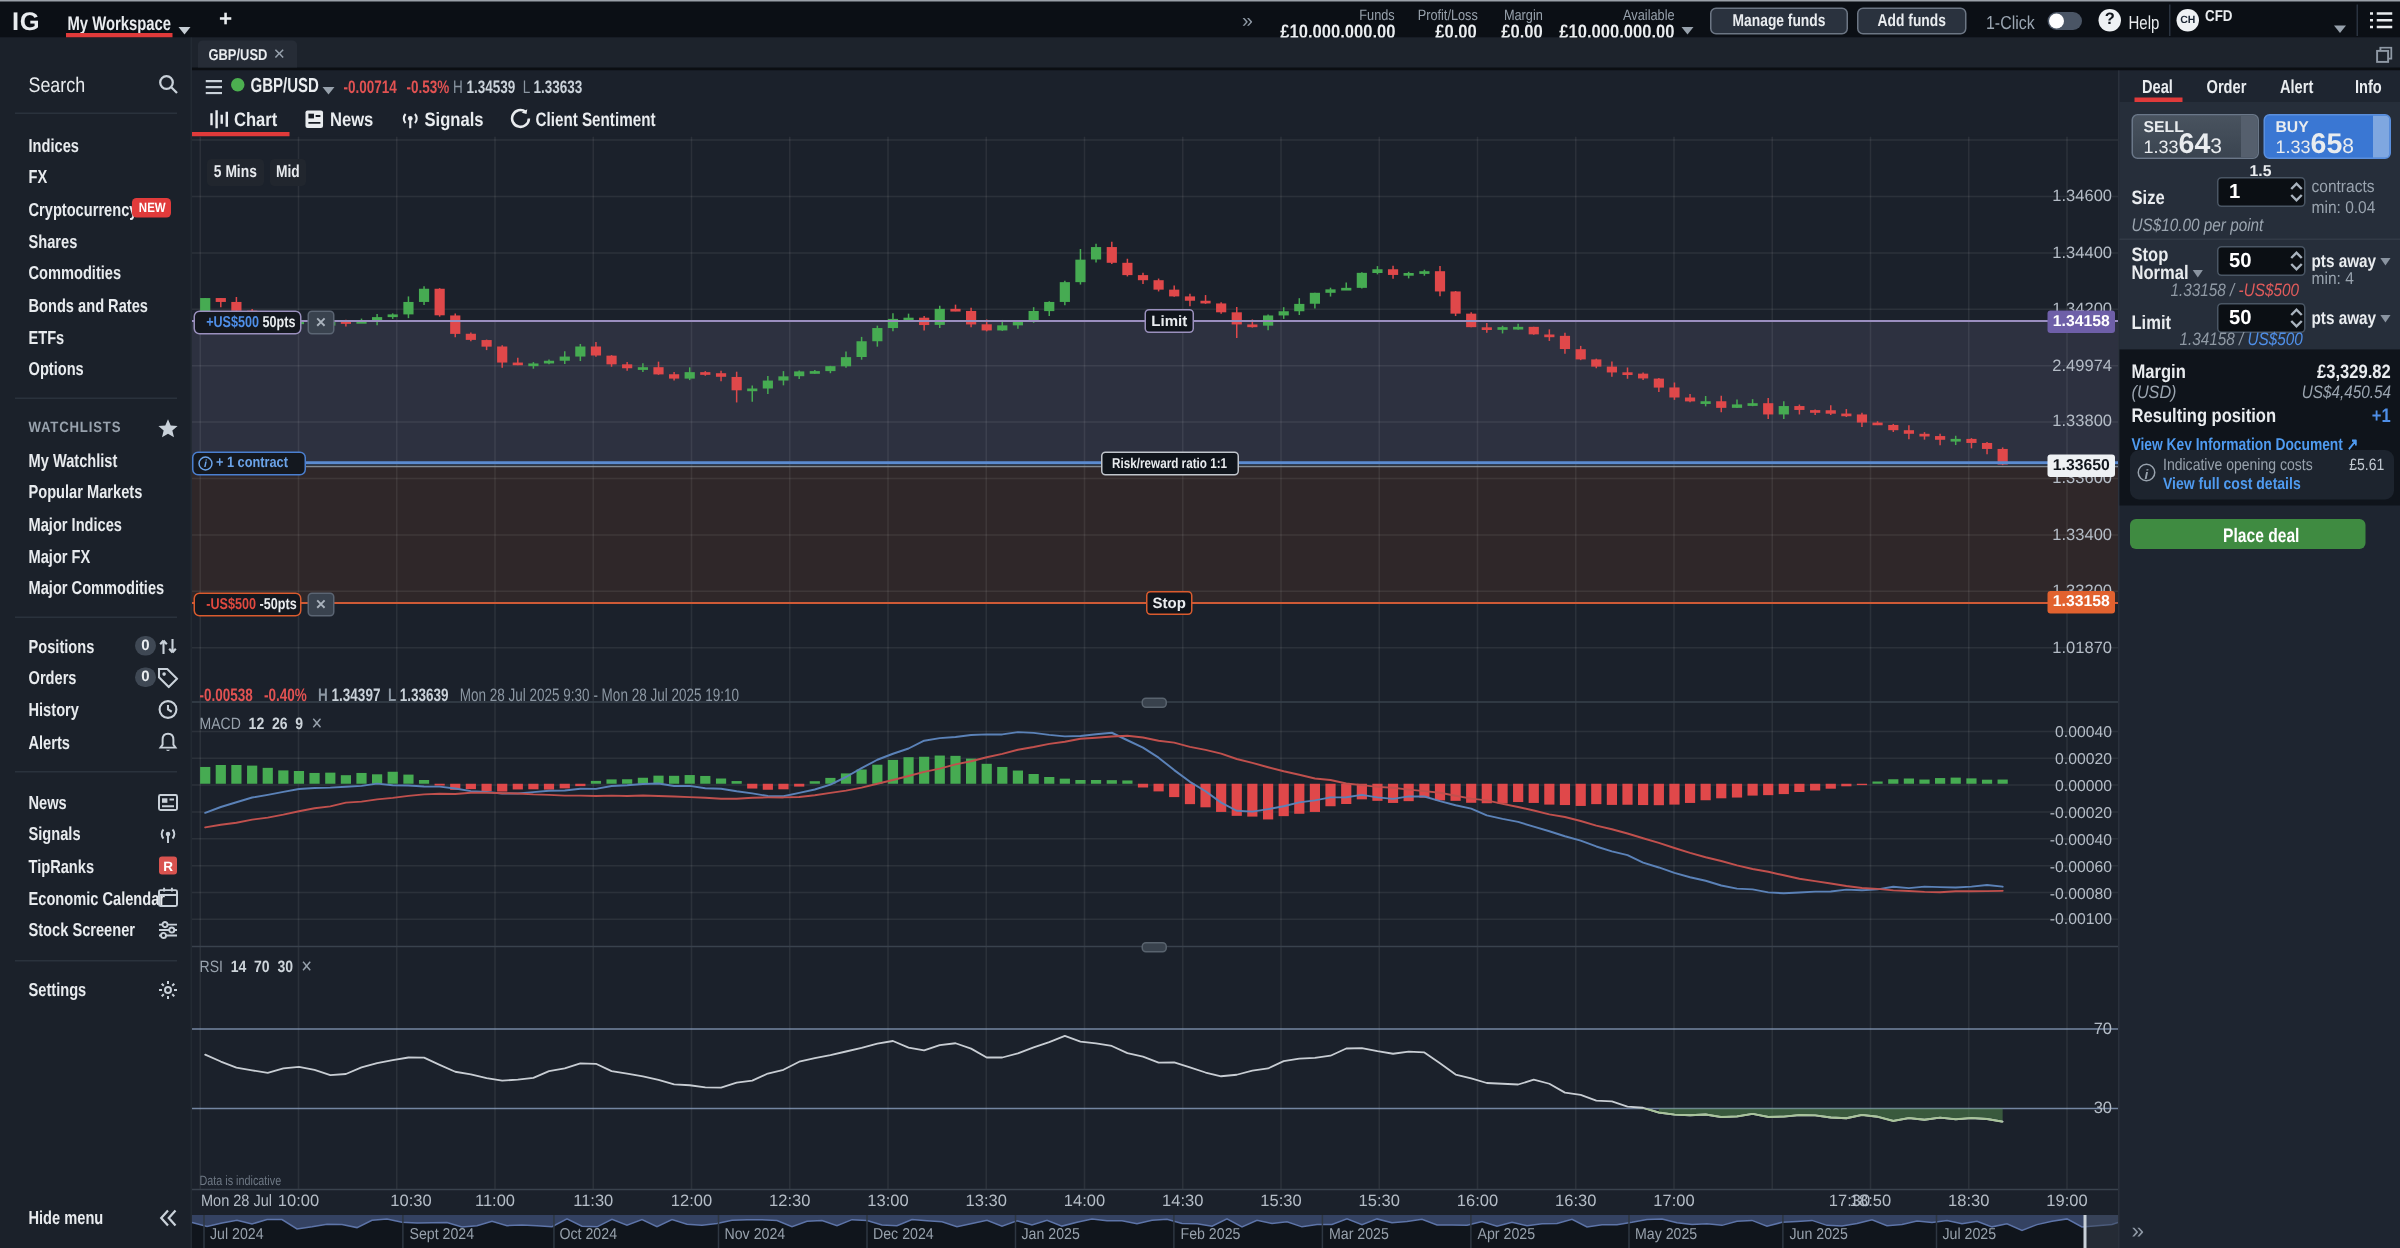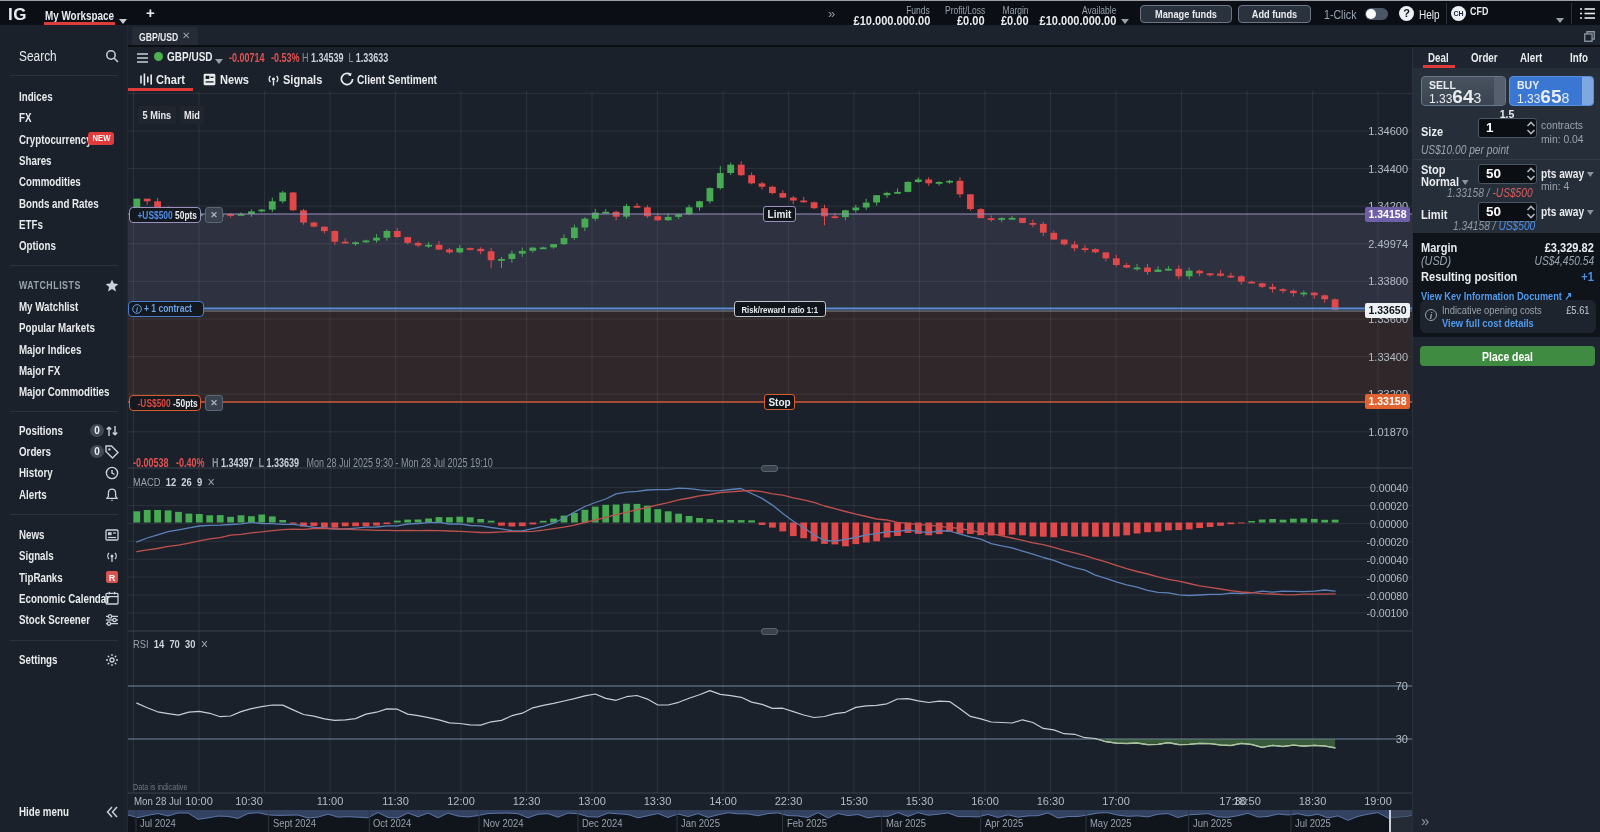--- a/index.html
+++ b/index.html
@@ -732,29 +732,29 @@
 <div class="pxlabel" style="left:1232px;top:589px">70</div>
 <div class="pxlabel" style="left:1232px;top:642px">30</div>
 <div class="abs nw" style="left:5px;top:365px;font-size:12px;color:#e25252;font-weight:bold;transform:scaleX(0.75);transform-origin:0 0">-0.00538&nbsp;&nbsp;&nbsp;-0.40%&nbsp;&nbsp;&nbsp;<span style="color:#8b96a2;">H</span> <span style="color:#c9d1d9">1.34397</span>&nbsp;&nbsp;<span style="color:#8b96a2;">L</span> <span style="color:#c9d1d9">1.33639</span>&nbsp;&nbsp;&nbsp;<span style="color:#8b96a2;font-weight:normal">Mon 28 Jul 2025 9:30 - Mon 28 Jul 2025 19:10</span></div>
 <div class="abs nw" style="left:5px;top:385px;font-size:11px;color:#98a2ad;transform:scaleX(0.85);transform-origin:0 0">MACD&nbsp; <span style="color:#cdd4da;font-weight:bold">12&nbsp; 26&nbsp; 9</span>&nbsp; ✕</div>
 <div class="abs nw" style="left:5px;top:547px;font-size:11px;color:#98a2ad;transform:scaleX(0.85);transform-origin:0 0">RSI&nbsp; <span style="color:#cdd4da;font-weight:bold">14&nbsp; 70&nbsp; 30</span>&nbsp; ✕</div>
 <div class="handle" style="left:633px;top:373.5px"></div>
 <div class="handle" style="left:633px;top:536.5px"></div>
 <div class="abs nw" style="left:5px;top:691px;font-size:9px;color:#6e7884;transform:scaleX(0.8);transform-origin:0 0">Data is indicative</div>
 <div class="tlabel nw" style="left:5.5px;transform:scaleX(0.88);transform-origin:0 0">Mon 28 Jul</div>
 <div class="tlabel" style="left:71.0px">10:00</div>
-<div class="tlabel" style="left:121px">10:30</div>
+<div class="tlabel" style="left:146px">10:30</div>
 <div class="tlabel" style="left:202.0px">11:00</div>
 <div class="tlabel" style="left:267.5px">11:30</div>
 <div class="tlabel" style="left:333.0px">12:00</div>
 <div class="tlabel" style="left:398.5px">12:30</div>
 <div class="tlabel" style="left:464.0px">13:00</div>
 <div class="tlabel" style="left:529.5px">13:30</div>
 <div class="tlabel" style="left:595.0px">14:00</div>
-<div class="tlabel" style="left:660.5px">22:30</div>
+<div class="tlabel" style="left:660.5px">14:30</div>
 <div class="tlabel" style="left:726.0px">15:30</div>
 <div class="tlabel" style="left:791.5px">15:30</div>
 <div class="tlabel" style="left:857.0px">16:00</div>
 <div class="tlabel" style="left:922.5px">16:30</div>
 <div class="tlabel" style="left:988.0px">17:00</div>
 <div class="tlabel" style="left:1105px">17:30</div>
 <div class="tlabel" style="left:1119.0px">18:50</div>
 <div class="tlabel" style="left:1184.5px">18:30</div>
 <div class="tlabel" style="left:1250.0px">19:00</div>
 <div class="mlabel" style="left:12px;top:726px">Jul 2024</div>
@@ -830,18 +830,18 @@
       </div>
 <div class="abs nw" style="left:8px;top:242px;font-size:11.5px;color:#4f9bf0;font-weight:bold;transform:scaleX(0.8);transform-origin:0 0">View Key Information Document ↗</div>
 <div class="abs" style="left:7px;top:253px;width:176px;height:33px;background:#1d242e;border-radius:6px">
  <div class="abs" style="left:5px;top:9px;width:12px;height:12px;border:1px solid #98a2ad;border-radius:50%;color:#98a2ad;font-size:9px;text-align:center;line-height:12px;font-style:italic;font-weight:bold">i</div>
  <div class="abs nw" style="left:22px;top:4px;font-size:11px;color:#98a2ad;transform:scaleX(0.85);transform-origin:0 0">Indicative opening costs</div>
  <div class="abs nw" style="left:170px;top:4px;font-size:11px;color:#c3cad2">
           <span class="cxr" style="position:absolute;right:0">£5.61</span>
         </div>
  <div class="abs nw" style="left:22px;top:17px;font-size:11px;color:#4f9bf0;font-weight:bold;transform:scaleX(0.85);transform-origin:0 0">View full cost details</div>
 </div>
-<div class="abs" style="left:7px;top:299px;width:175px;height:20px;background:#3f8b41;border-radius:4px">
+<div class="abs" style="left:7px;top:299px;width:157px;height:20px;background:#3f8b41;border-radius:4px">
         <span class="abs cxc" style="left:0;width:175px;top:3px;color:#fff;font-weight:bold;font-size:13px;text-align:center">Place deal</span>
       </div>
 <div class="abs" style="left:8px;top:765px;color:#8f99a5;font-size:15px">»</div>
 </div>
 </div>
 
 </body></html>

